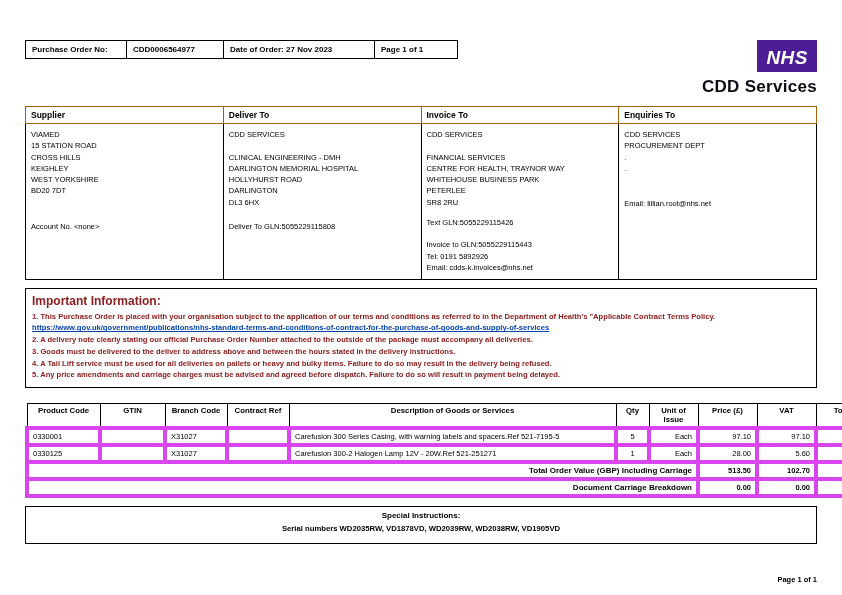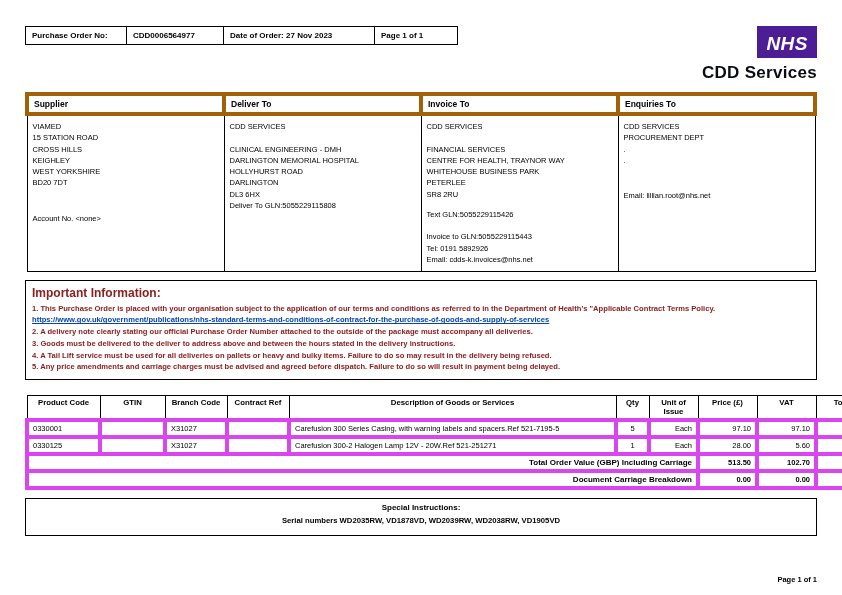--- a/index.html
+++ b/index.html
@@ -1,21 +1,21 @@
 <!DOCTYPE html>
 <html><head>
 <meta charset="utf-8">
 <style>
   html,body { margin:0; padding:0; background:#e9e9e9; }
   .page {
     position:relative; width:842px; height:595px; margin:0 auto;
     background:#ffffff; font-family:"Liberation Sans", sans-serif; color:#000;
     overflow:hidden;
   }
-  .content { position:absolute; left:25px; right:25px; top:26px; }
+  .content { position:absolute; left:25px; right:25px; top:40px; }
 
   
   .top-row { display:flex; justify-content:space-between; align-items:flex-start; }
   table.po-table { border-collapse:collapse; font-size:8px; font-weight:bold; }
   table.po-table td { border:1px solid #000; padding:4px 6px; white-space:nowrap; }
   .cell-po-label   { width:88px; }
   .cell-po-number  { width:84px; }
   .cell-date       { width:138px;margin-left:44px; }
   .cell-page       { width:70px; }
 
@@ -23,28 +23,28 @@
   .nhs-box {
     display:inline-block; background:#4c1d95; color:#fff;
     font-weight:bold; font-style:italic; font-size:19px;
     padding:7px 9px 3px 9px; letter-spacing:0.5px;
   }
   .org-name { font-size:17px; font-weight:600; color:#0b0c14; margin-top:5px; letter-spacing:0.3px; }
 
   
   table.parties { width:100%; border-collapse:collapse; margin-top:9px; table-layout:fixed; }
   table.parties th {
-    border:4px solid #a16207; text-align:left; font-size:8.5px;
+    border:1px solid #a16207; text-align:left; font-size:8.5px;
     padding:3px 5px; font-weight:bold; background:#fff;
   }
   table.parties td.party { border:1px solid #000; vertical-align:top; padding:5px 5px 6px 5px; height:118px; }
   .addr { white-space:pre-line; font-size:7.5px; line-height:1.5; }
   .party-footer { font-size:7.5px; line-height:1.5; white-space:pre-line; }
   .mt-lg { margin-top:24px; }
-  .mt-md { }
+  .mt-md { margin-top:13px; }
   .mt-sm { margin-top:9px; }
 
   
   .notice-box {
     border:1px solid #000; margin-top:8px; padding:3px 6px 6px 6px;
     color:#8B2020; font-size:7.6px; line-height:1.55;
   }
   .notice-head { font-weight:bold; font-size:12px; }
   .notice-line { font-weight:600; }
   a.terms-link { color:#0645AD; text-decoration:underline; cursor:pointer; font-weight:600; word-break:break-all; }

